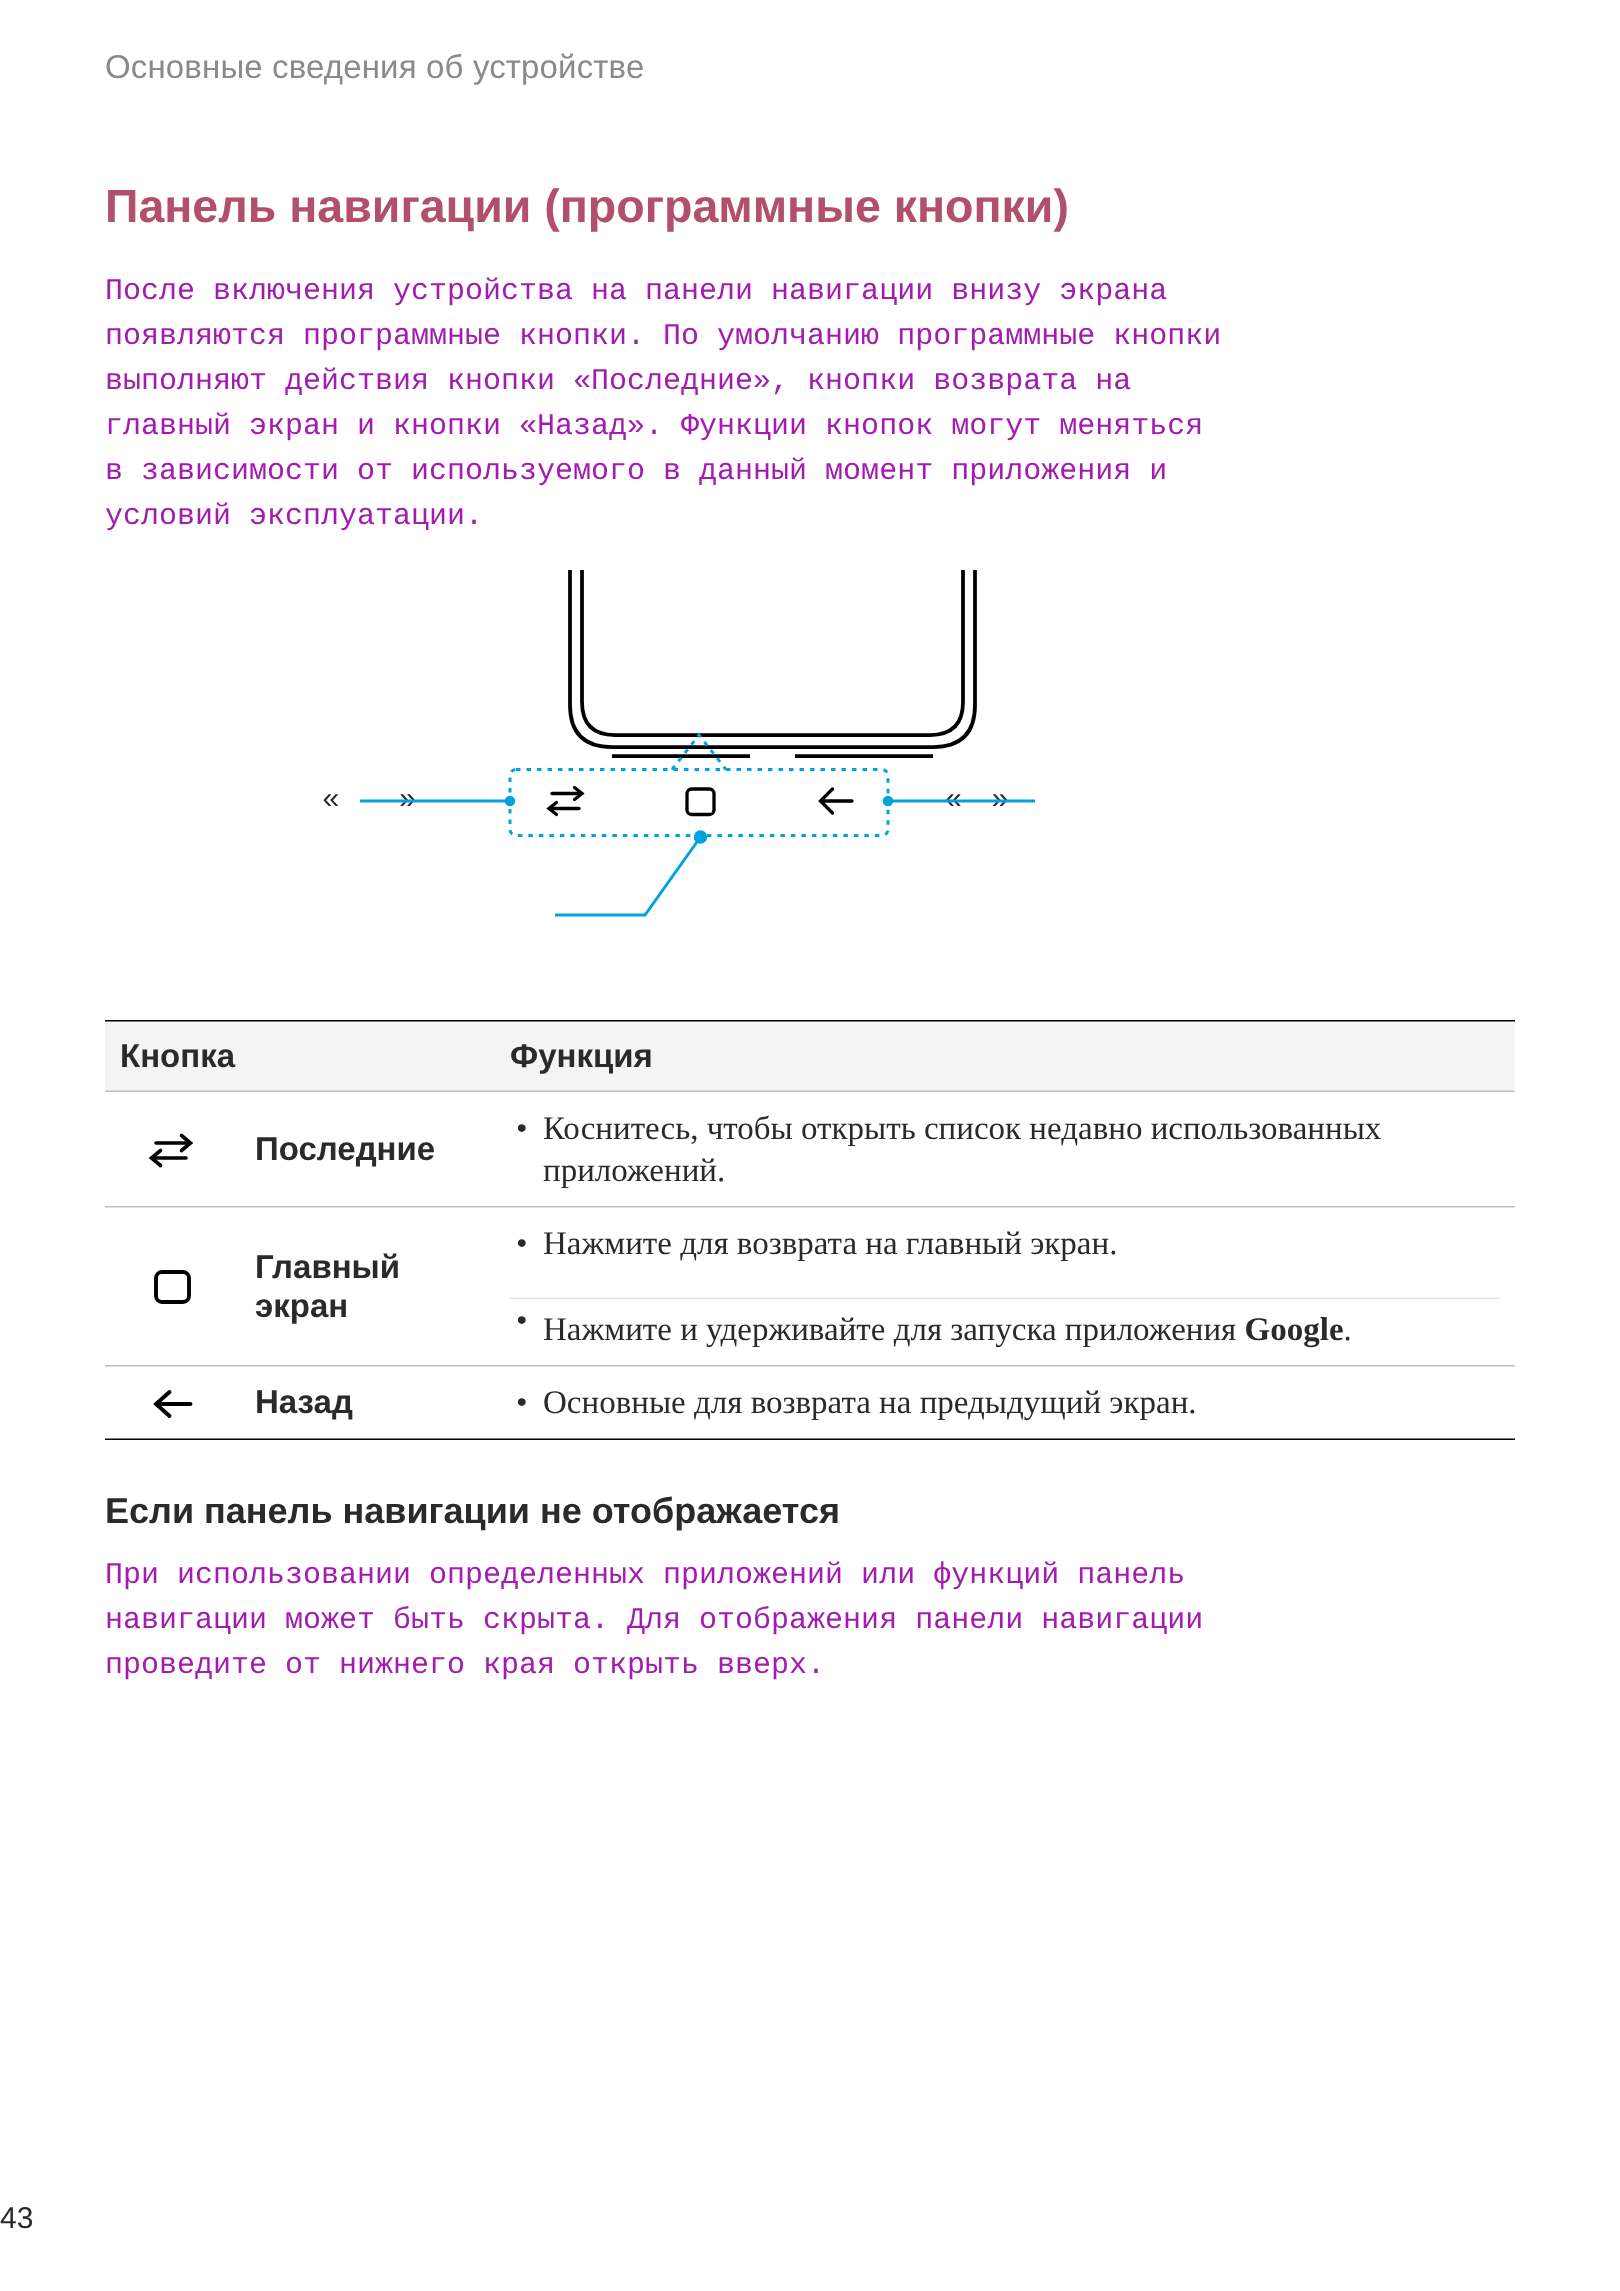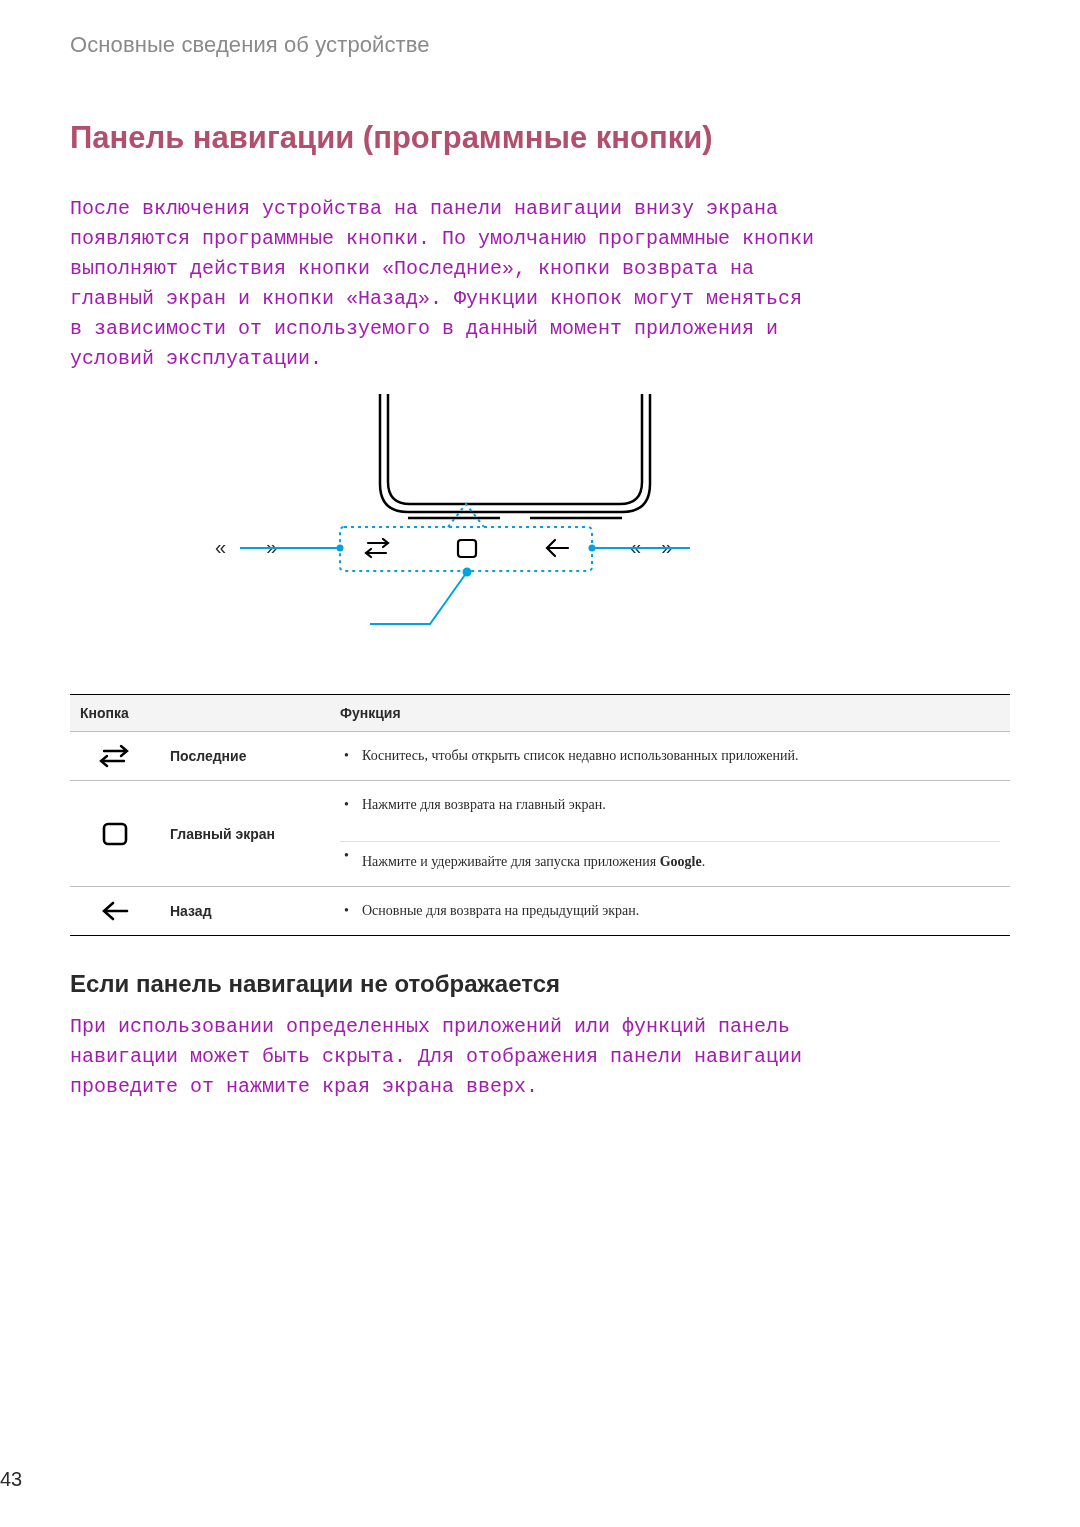--- a/index.html
+++ b/index.html
@@ -1,25 +1,25 @@
 <!DOCTYPE html>
 <html><head>
 <meta charset="utf-8">
 <style>
   * { box-sizing: border-box; margin: 0; padding: 0; }
   html, body { width: 1080px; background: #fff; }
   body { font-family: Arial, "Helvetica Neue", sans-serif; color: #2a2a2a; }
   .page { width: 895px; min-height: 1527px; padding: 32px 70px 0 70px; position: relative; }
   .chapter { font-size: 22px; color: #8a8a8a; margin-bottom: 62px; letter-spacing: 0.1px; }
-  .h1 { font-size: 31px; font-weight: bold; color: #b24f6d; margin-bottom: 38px; }
+  .h1 { font-size: 31px; font-weight: bold; color: #b24f6d; margin-bottom: 24px; }
   .para { font-size: 20px; line-height: 30px; color: #a21caf; margin-bottom: 20px; font-family: Liberation Mono, monospace; }
   .fig { width: 940px; height: 260px; position: relative; margin: 6px 0 40px 0; }
   .h2 { font-size: 24px; font-weight: bold; color: #2a2a2a; margin: 34px 0 14px 0; }
 
-  table.tbl { width: 940px; border-collapse: collapse; font-size: 14px; }
+  table.tbl { width: 940px; border-collapse: collapse; font-size: 22px; }
   table.tbl th { text-align: left; font-weight: bold; padding: 10px 10px; border-top: 1px solid #000; border-bottom: 1px solid #bfbfbf; background: #f4f4f4; }
   table.tbl td { padding: 10px 10px; border-bottom: 1px solid #bfbfbf; vertical-align: middle; }
   table.tbl tr.last td { border-bottom: 1px solid #000; }
   .iconcell { width: 90px; text-align: center; padding-right: 0; }
   .iconcell svg { vertical-align: middle; }
   .namecell { width: 170px; font-weight: bold; }
   .fnlist { list-style: none; padding: 0; margin: 0; font-family: Liberation Serif, serif; }
   .fnlist li { position: relative; padding-left: 22px; line-height: 28px; }
   .fnlist li::before { content: "•"; position: absolute; left: 4px; top: 0; }
   .fnrow-sep { border-top: 1px solid #e0e0e0; margin-top: 22px; padding-top: 6px; }
@@ -142,16 +142,16 @@
           <td>
             <ul class="fnlist">
               <li>Основные для возврата на предыдущий экран.</li>
             </ul>
           </td>
         </tr>
       </tbody>
   </table>
 
   <div class="h2">Если панель навигации не отображается</div>
-  <div class="para">При использовании определенных приложений или функций панель навигации может быть скрыта. Для отображения панели навигации проведите от нажмите края экрана вверх.</div>
+  <div class="para">При использовании определенных приложений или функций панель навигации может быть скрыта. Для отображения панели навигации проведите от нижнего края открыть вверх.</div>
 
   <div class="page-number">43</div>
 </div>
 
 </body></html>

